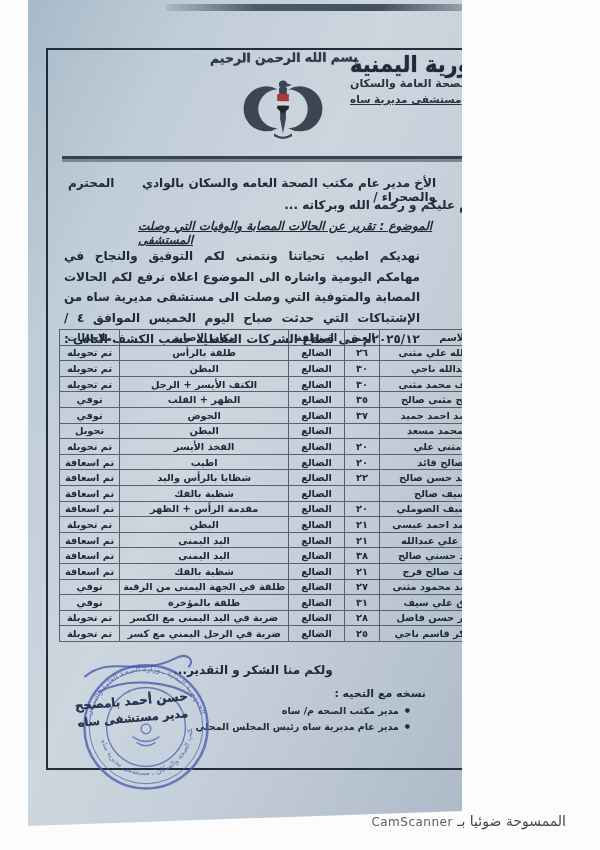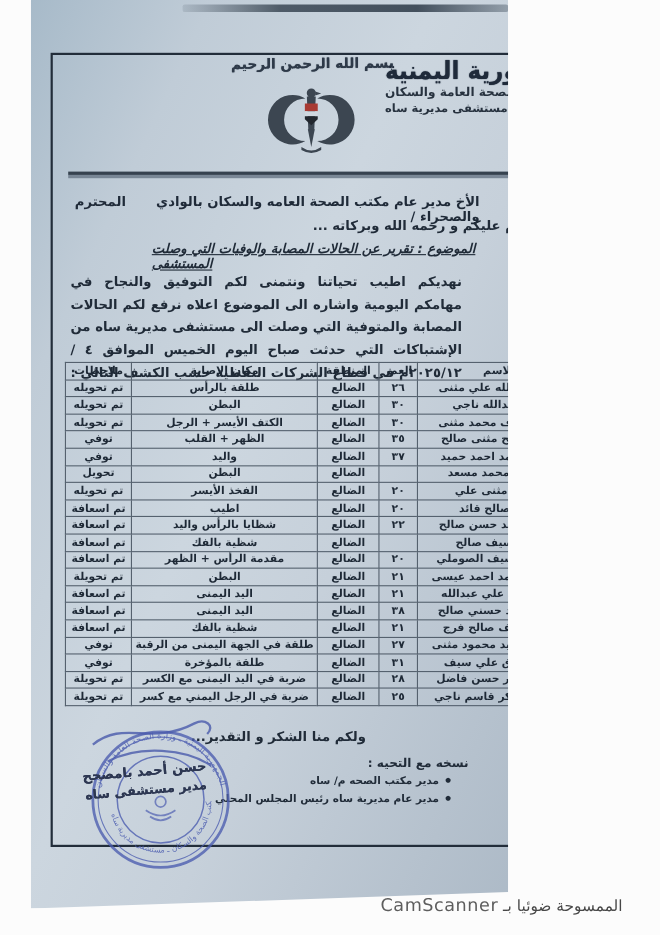--- a/index.html
+++ b/index.html
@@ -25,21 +25,21 @@
   
   .bismillah{position:absolute;left:172px;top:50px;width:168px;text-align:center;
     font-size:12.5px;font-weight:bold;color:#2e3a49;transform:rotate(-.5deg);
     text-shadow:0 0 .7px #2e3a49;}
   .emblem{position:absolute;left:210px;top:76px;width:90px;height:72px;}
   .lh-right{position:absolute;left:322px;top:52px;width:214px;text-align:left;direction:rtl;}
   .lh-country{font-size:21px;font-weight:800;color:#1f2a3a;transform:scaleY(1.08);
     text-shadow:0 0 1px #1f2a3a;}
   .lh-ministry{font-size:11px;font-weight:bold;margin-top:1px;color:#27323f;}
   .lh-office{font-size:10.5px;font-weight:bold;margin-top:5px;color:#27323f;}
-  .lh-hospital{font-size:10.5px;font-weight:bold;margin-top:3px;color:#27323f;}
+  .lh-hospital{font-size:10.5px;font-weight:bold;margin-top:3px;color:#27323f;text-decoration:underline;}
   .divider{position:absolute;top:156px;left:34px;width:467px;height:3px;
     background:#36424f;box-shadow:0 3px 0 rgba(108,122,137,.85);}
   
   .addressee{position:absolute;top:176px;right:26px;left:40px;direction:rtl;display:flex;gap:22px;
     font-size:12px;font-weight:bold;color:#1f2a38;}
   .salutation{position:absolute;top:198px;left:150px;width:320px;text-align:right;direction:rtl;
     font-size:12px;font-weight:bold;}
   .subject{position:absolute;top:219px;right:28px;left:110px;direction:rtl;text-align:left;
     font-size:12px;font-weight:bold;font-style:italic;text-decoration:underline;}
   .body-par{position:absolute;top:246px;right:42px;left:36px;direction:rtl;
@@ -60,21 +60,21 @@
   .cc-list li::before{content:"●";position:absolute;right:0;top:1px;font-size:6px;}
   
   .stamp{position:absolute;left:38px;top:648px;width:160px;height:154px;opacity:.92;}
   .sig-block{position:absolute;left:28px;top:694px;width:152px;transform:rotate(-5deg);
     text-align:center;color:#2d3752;}
   .sig-name{font-size:12px;font-weight:800;text-shadow:0 0 .6px #2d3752;}
   .sig-title{font-size:11.5px;font-weight:800;margin-top:3px;text-shadow:0 0 .6px #2d3752;}
   
   .scan-footer{position:absolute;top:813px;right:34px;z-index:1;direction:rtl;
     color:#474747;font-size:14px;}
-  .scan-footer .brand{font-size:16px;color:#5d5d5d;letter-spacing:.5px;}
+  .scan-footer .brand{font-size:12px;color:#5d5d5d;letter-spacing:.5px;}
 </style>
 </head>
 <body>
 
 <div class="scan-footer">
   <span>الممسوحة ضوئيا بـ</span>
   <span class="brand">CamScanner</span>
 </div>
 
 <div class="page">
@@ -165,21 +165,21 @@
           <td>٣٥</td>
           <td>الضالع</td>
           <td>الظهر + القلب</td>
           <td>توفي</td>
         </tr>
         <tr>
           <td>٥</td>
           <td>قيس محمد احمد حميد</td>
           <td>٣٧</td>
           <td>الضالع</td>
-          <td>واليد</td>
+          <td>الحوض</td>
           <td>توفي</td>
         </tr>
         <tr>
           <td>٦</td>
           <td>عبدالله محمد مسعد</td>
           <td></td>
           <td>الضالع</td>
           <td>البطن</td>
           <td>تحويل</td>
         </tr>

